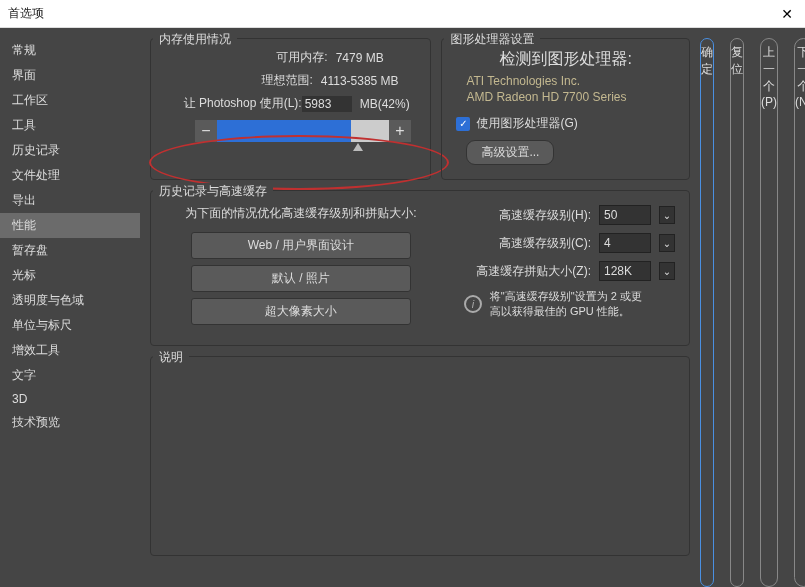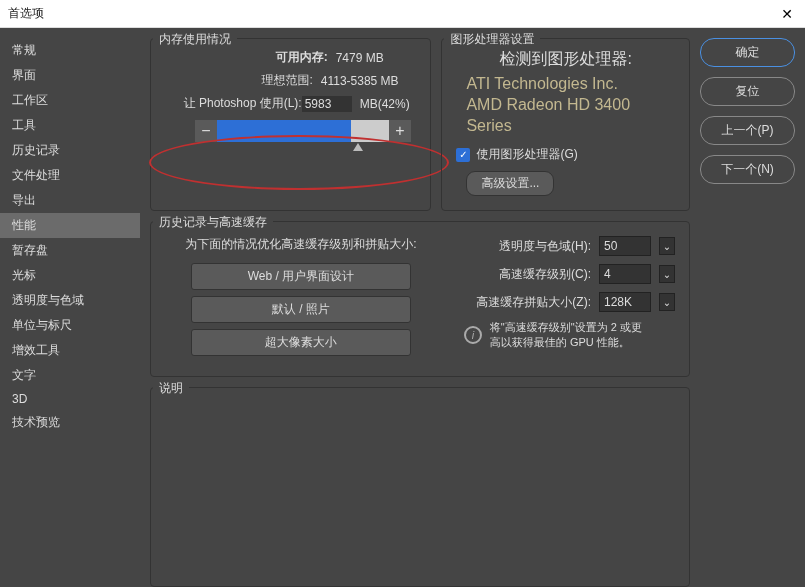--- a/index.html
+++ b/index.html
@@ -6,39 +6,39 @@
   body { background: #1a1a1a; width: 805px; height: 587px; overflow: hidden; }
   .dialog { background: #d946ef; width: 805px; height: 499px; }
   .titlebar { background: #fff; height: 28px; display: flex; align-items: center; padding: 0 8px; border-bottom: 1px solid #ddd; }
   .titlebar-title { font-size: 12px; color: #222; flex: 1; }
   .titlebar-close { width: 20px; height: 20px; display: flex; align-items: center; justify-content: center; cursor: pointer; font-size: 14px; }
   .body { display: flex; height: 559px; background: #454545; color: #ddd; }
   .sidebar { width: 140px; background: #454545; padding-top: 10px; }
   .sidebar-item { padding: 4px 12px; font-size: 12px; cursor: pointer; }
   .sidebar-item.selected { background: #6b6b6b; }
   .main { flex: 1; padding: 10px; position: relative; }
-  .rightbar { width: 105px; padding: 10px 10px 0 0; display: flex; flex-direction: column; gap: 10px; }
+  .rightbar { width: 105px; padding: 10px 10px 0 0; display: flex; gap: 16px; }
   .btn-right { background: #454545; border: 1px solid #888; border-radius: 14px; color: #ddd; font-size: 12px; padding: 5px 0; text-align: center; cursor: pointer; }
   .btn-right.primary { border-color: #4a90e2; }
   .section { border: 1px solid #333; border-radius: 4px; padding: 10px 14px 14px; margin-bottom: 10px; position: relative; }
   .section-title { position: absolute; top: -8px; left: 2px; background: #454545; padding: 0 6px; font-size: 12px; color: #ddd; }
   .row { display: flex; align-items: center; margin-bottom: 6px; font-size: 12px; }
   .row .label { text-align: right; color: #ddd; }
   .row .value { color: #ddd; margin-left: 8px; }
   .input-num { background: #333; border: none; color: #ddd; width: 50px; font-size: 12px; padding: 1px 3px; text-align: left; }
   .slider-wrap { display: flex; align-items: center; margin-top: 8px; margin-left: 30px; position: relative; }
   .slider-btn { width: 22px; height: 22px; background: #5a5a5a; display: flex; align-items: center; justify-content: center; font-size: 16px; cursor: pointer; color:#ddd; }
   .slider-track { width: 172px; height: 22px; background: #ccc; position: relative; }
   .slider-fill { position: absolute; left: 0; top: 0; bottom: 0; width: 78%; background: #2d6fd6; }
   .slider-triangle { position: absolute; top: 23px; left: 136px; width: 0; height: 0; border-left: 5px solid transparent; border-right: 5px solid transparent; border-bottom: 8px solid #bbb; }
   .annot-ellipse { position: absolute; border: 2px solid #c03030; border-radius: 50%; pointer-events: none; }
   .topcols { display: flex; gap: 10px; }
   .topcols .section { flex: 1; }
   .gpu-label { text-align: center; color: #ddd; margin-bottom: 4px; }
-  .gpu-info { color: #c3b890; font-size: 16px; line-height: 1.3; margin-left: 10px; }
+  .gpu-info { color: #c3b890; font-size: 12px; line-height: 1.3; margin-left: 10px; }
   .chk-row { display: flex; align-items: center; gap: 6px; font-size: 12px; margin-top: 10px; }
   .chk { width: 14px; height: 14px; background: #2d6fd6; border-radius: 2px; display: flex; align-items: center; justify-content: center; color: #fff; font-size: 10px; }
   .btn-inline { background: #5a5a5a; border: 1px solid #333; border-radius: 9px; font-size: 12px; padding: 3px 14px; cursor: pointer; color:#ddd; display:inline-block; margin-top:8px; }
   .hist-section { border: 1px solid #333; border-radius: 4px; padding: 14px 14px 14px; margin-bottom: 10px; position: relative; }
   .hist-inner { display: flex; gap: 2px; }
   .hist-left { flex: 1.15; }
   .hist-right { flex: 1; }
   .hist-desc { font-size: 12px; margin-bottom: 10px; text-align:center; }
   .btn-wide { background: #5a5a5a; border: 1px solid #333; border-radius: 3px; font-size: 12px; padding: 4px 0; text-align: center; cursor: pointer; margin-bottom: 6px; width: 220px; margin-left:auto; margin-right:auto; }
   .sel-row { display: flex; align-items: center; justify-content: flex-end; gap: 8px; font-size: 12px; margin-bottom: 8px; }
@@ -74,21 +74,21 @@
       <div class="sidebar-item">文字</div>
       <div class="sidebar-item">3D</div>
       <div class="sidebar-item">技术预览</div>
     </div>
 
     <div class="main">
       <div class="topcols">
         <div class="section" style="flex:1.15; position:relative;">
           <div class="section-title">内存使用情况</div>
           <div class="row" style="justify-content:center;">
-            <span class="label" style="width:130px;font-weight:bold;">可用内存:</span>
+            <span class="label" style="width:130px;">可用内存:</span>
             <span class="value">7479 MB</span>
           </div>
           <div class="row" style="justify-content:center;">
             <span class="label" style="width:130px;">理想范围:</span>
             <span class="value">4113-5385 MB</span>
           </div>
           <div class="row" style="justify-content:center;">
             <span class="label" style="width:130px;">让 Photoshop 使用(L):</span>
             <input class="input-num" value="5983" style="">
             <span class="value">MB(42%)</span>
@@ -105,21 +105,21 @@
                 <span>+</span>
               </div>
           </div>
           <div class="annot-ellipse" style="left:-2px; top:96px; width:300px; height:55px;"></div>
         </div>
 
         <div class="section" style="flex:1;">
           <div class="section-title">图形处理器设置</div>
           <div class="gpu-label">检测到图形处理器:</div>
           <div class="gpu-info">ATI Technologies Inc.</div>
-          <div class="gpu-info">AMD Radeon HD 3400 Series</div>
+          <div class="gpu-info">AMD Radeon HD 7700 Series</div>
           <div class="chk-row">
             <div class="chk">
                 <span>✓</span>
               </div>
             <span>使用图形处理器(G)</span>
           </div>
           <div style="text-align:left; margin-left:10px;">
             <div class="btn-inline">高级设置...</div>
           </div>
         </div>
@@ -129,21 +129,21 @@
         <div class="section-title">历史记录与高速缓存</div>
         <div class="hist-inner">
           <div class="hist-left">
             <div class="hist-desc">为下面的情况优化高速缓存级别和拼贴大小:</div>
             <div class="btn-wide">Web / 用户界面设计</div>
             <div class="btn-wide">默认 / 照片</div>
             <div class="btn-wide">超大像素大小</div>
           </div>
           <div class="hist-right">
             <div class="sel-row">
-              <span>透明度与色域(H):</span>
+              <span>高速缓存级别(H):</span>
               <input class="sel" value="50" style="">
               <div class="sel-arrow">
                   <span>⌄</span>
                 </div>
             </div>
             <div class="sel-row">
               <span>高速缓存级别(C):</span>
               <input class="sel" value="4" style="">
               <div class="sel-arrow">
                   <span>⌄</span>

